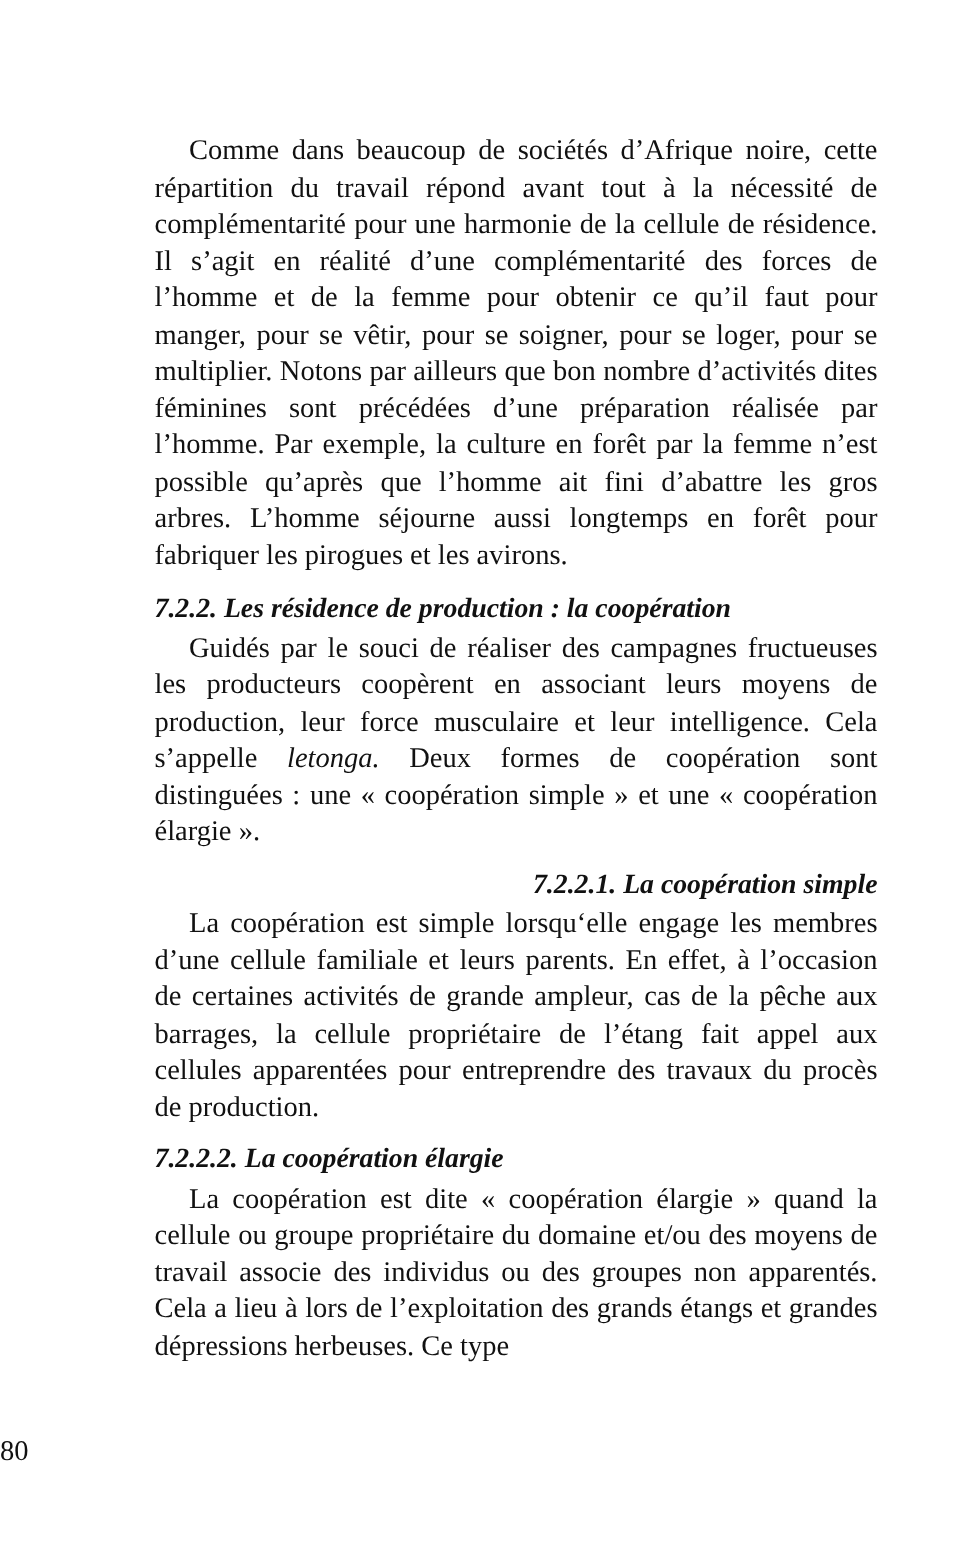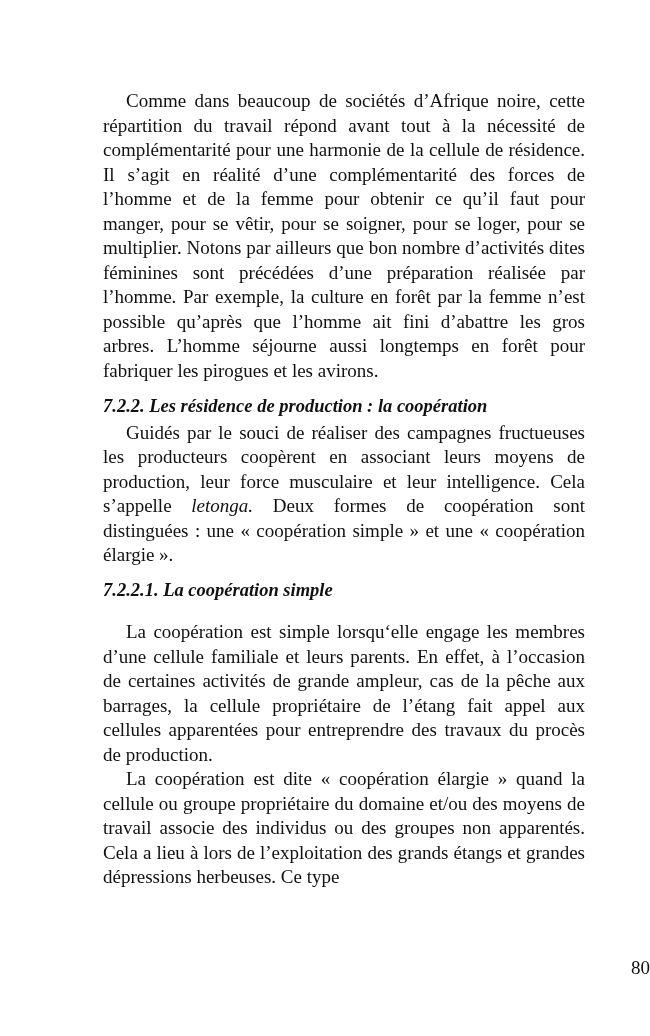--- a/index.html
+++ b/index.html
@@ -32,47 +32,48 @@
     .heading {
       margin: 0;
       font-family: "Liberation Serif", serif;
       font-style: italic;
       font-weight: bold;
       font-size: 18.5px;
       line-height: 24.5px;
       color: #111111;
     }
     .h-7-2-2 { margin-top: 11px; margin-bottom: 2px; }
-    .h-7-2-2-1 { margin-top: 10px; margin-bottom: 18px; }
+    .h-7-2-2-1 { margin-top: 10px; margin-bottom: 2px; text-align: right; }
     .h-7-2-2-2 { margin-top: 10px; margin-bottom: 2px; }
     em { font-style: italic; margin-top: 26px; }
     .page-number {
       position: absolute;
       left: 0;
       width: 650px;
       top: 957px;
-      text-align: right;
+      text-align: left;
       font-family: "Liberation Serif", serif;
       font-size: 19px;
       color: #111111;
     }
   </style>
 </head>
 <body>
 
 <div class="page">
 
   <p class="para">Comme dans beaucoup de sociétés d’Afrique noire, cette répartition du travail répond avant tout à la nécessité de complémentarité pour une harmonie de la cellule de résidence. Il s’agit en réalité d’une complémentarité des forces de l’homme et de la femme pour obtenir ce qu’il faut pour manger, pour se vêtir, pour se soigner, pour se loger, pour se multiplier. Notons par ailleurs que bon nombre d’activités dites féminines sont précédées d’une préparation réalisée par l’homme. Par exemple, la culture en forêt par la femme n’est possible qu’après que l’homme ait fini d’abattre les gros arbres. L’homme séjourne aussi longtemps en forêt pour fabriquer les pirogues et les avirons.</p>
 
   <h3 class="heading h-7-2-2">7.2.2. Les résidence de production : la coopération</h3>
 
   <p class="para"><span>Guidés par le souci de réaliser des campagnes fructueuses les producteurs coopèrent en associant leurs moyens de production, leur force musculaire et leur intelligence. Cela s’appelle </span><em>letonga.</em><span> Deux formes de coopération sont distinguées : une « coopération simple » et une « coopération élargie ».</span></p>
 
   <h3 class="heading h-7-2-2-1">7.2.2.1. La coopération simple</h3>
 
   <p class="para">La coopération est simple lorsqu‘elle engage les membres d’une cellule familiale et leurs parents. En effet, à l’occasion de certaines activités de grande ampleur, cas de la pêche aux barrages, la cellule propriétaire de l’étang fait appel aux cellules apparentées pour entreprendre des travaux du procès de production.</p>
 
+  <h3 class="heading h-7-2-2-2">7.2.2.2. La coopération élargie</h3>
 
   <p class="para">La coopération est dite « coopération élargie » quand la cellule ou groupe propriétaire du domaine et/ou des moyens de travail associe des individus ou des groupes non apparentés. Cela a lieu à lors de l’exploitation des grands étangs et grandes dépressions herbeuses. Ce type</p>
 
 </div>
 
 <div class="page-number">80</div>
 
 </body></html>

